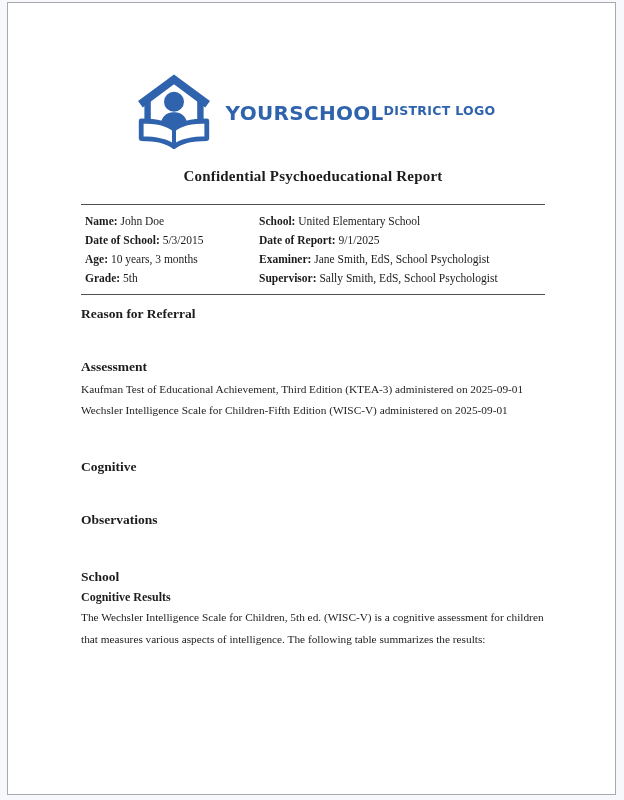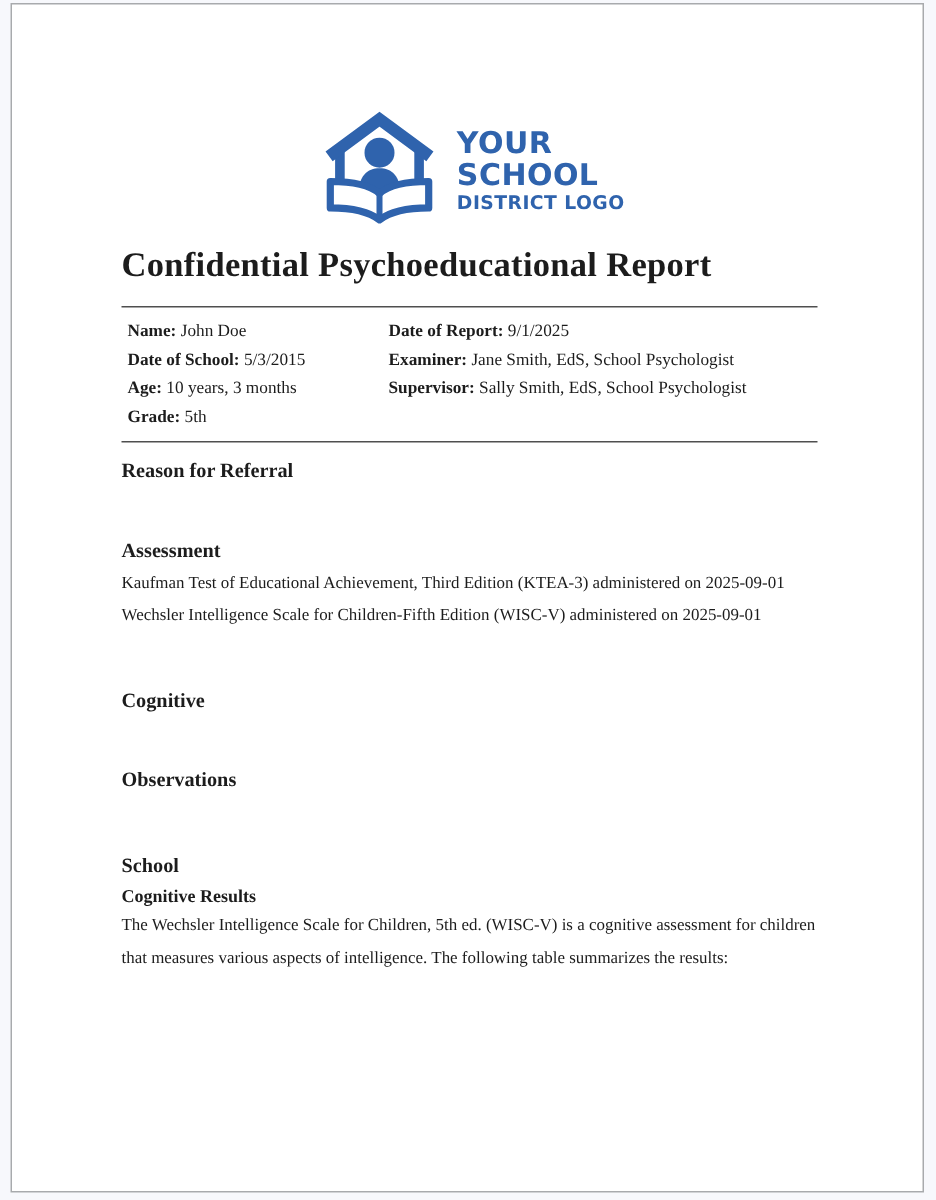--- a/index.html
+++ b/index.html
@@ -17,31 +17,31 @@
     background: #ffffff;
     border: 1px solid #a8aaad;
     padding: 72px 70px 0 73px;
   }
   
   .logo {
     display: flex; justify-content: center; align-items: center;
     gap: 9px; height: 76px; margin-bottom: 12px;
   }
   .logo-icon { width: 86px; height: 80px; flex: 0 0 auto; }
-  .logo-text { display: flex; flex-direction: column; justify-content: center; }
+  .logo-text { display: flex; justify-content: center; }
   .logo-text div {
     font-family: "DejaVu Sans", sans-serif;
     font-weight: bold; color: #2f63ad; letter-spacing: 0.3px;
   }
   .logo-big   { font-size: 20px;   line-height: 21px; }
   .logo-small { font-size: 12.5px; line-height: 15px; letter-spacing: 0.4px; }
   
   h1 {
-    margin: 0; text-align: left;
-    font-size: 23px; line-height: 27px; font-weight: bold;
+    margin: 0; text-align: center;
+    font-size: 15px; line-height: 27px; font-weight: bold;
     letter-spacing: 0.2px;
   }
   
   .divider { border: none; border-top: 1px solid #4f4f4f; margin: 0; }
   .divider-top { margin-top: 14px; }
   .info-block { display: flex; padding: 7px 0 6px 4px; font-size: 11.5px; }
   .info-col-left  { width: 174px; flex: 0 0 auto; }
   .info-col-right { flex: 1; }
   .info-row { line-height: 19px; white-space: nowrap; }
   .lbl { font-weight: bold; }
@@ -104,20 +104,24 @@
         <span class="lbl">Age:</span>
         <span>10 years, 3 months</span>
       </div>
       <div class="info-row">
         <span class="lbl">Grade:</span>
         <span>5th</span>
       </div>
     </div>
     <div class="info-col-right">
       <div class="info-row">
+        <span class="lbl">School:</span>
+        <span>United Elementary School</span>
+      </div>
+      <div class="info-row">
         <span class="lbl">Date of Report:</span>
         <span>9/1/2025</span>
       </div>
       <div class="info-row">
         <span class="lbl">Examiner:</span>
         <span>Jane Smith, EdS, School Psychologist</span>
       </div>
       <div class="info-row">
         <span class="lbl">Supervisor:</span>
         <span>Sally Smith, EdS, School Psychologist</span>

